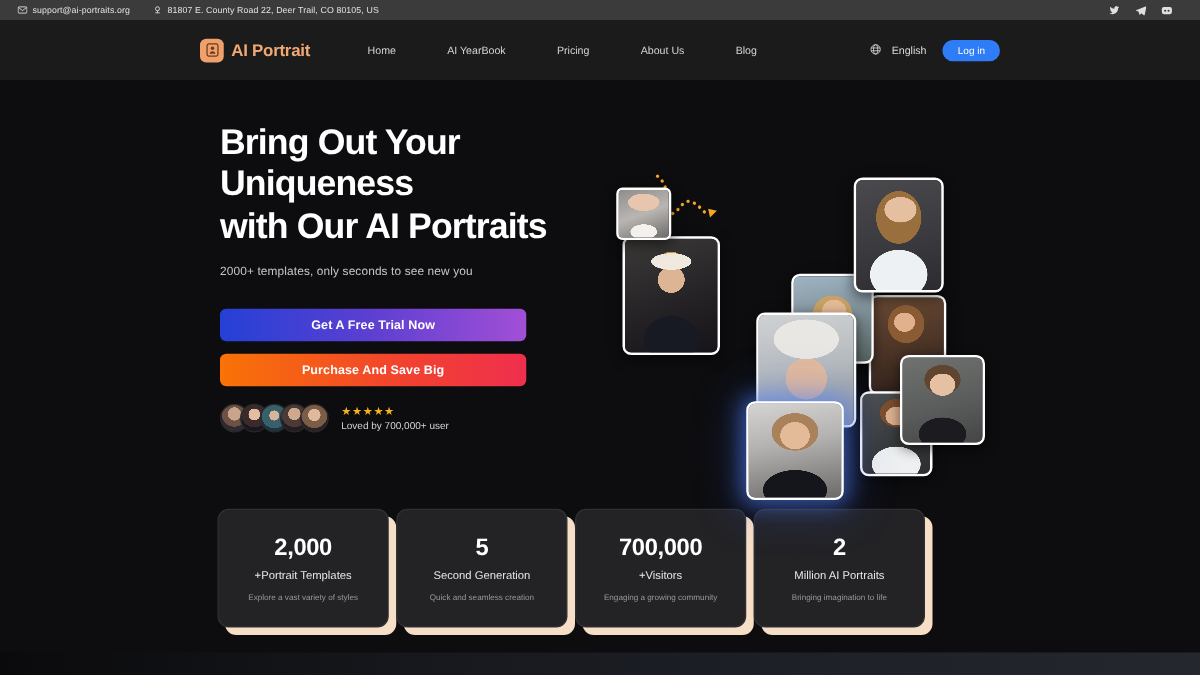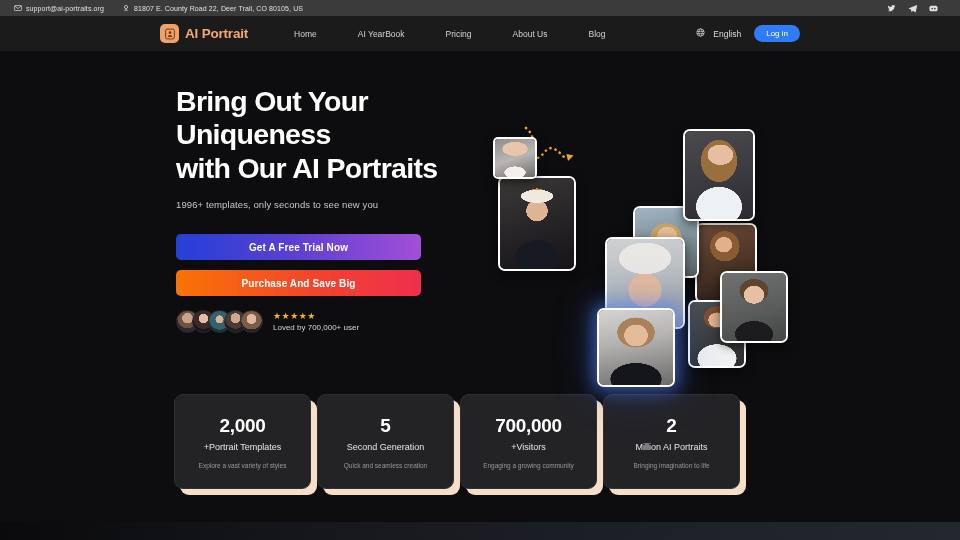--- a/index.html
+++ b/index.html
@@ -19,21 +19,21 @@
     padding: 0 14px;
     font-size: 7px; color: #e2e2e2;
     letter-spacing: .1px;
   }
   .topbar .tb-item { display: flex; align-items: center; gap: 4px; margin-right: 18px; }
   .topbar .tb-socials { margin-left: auto; display: flex; align-items: center; gap: 12px; padding-right: 8px; }
   .topbar svg { display: block; }
 
   
   .navbar {
-    height: 35px; width: 100%;
+    height: 48px; width: 100%;
     background: #1b1b1b;
     display: flex; align-items: center;
     padding: 0 160px 0 160px;
     position: relative;
   }
   .brand { display: flex; align-items: center; gap: 6px; }
   .brand-mark {
     width: 19px; height: 19px; border-radius: 5px;
     background: #f0a06a;
     display: flex; align-items: center; justify-content: center;
@@ -211,21 +211,21 @@
   </div>
 </div>
 
 <div class="hero">
 
   <div class="hero-left">
     <h1 class="headline">
       <span>Bring Out Your Uniqueness</span><br>
       <span>with Our AI Portraits</span>
     </h1>
-    <p class="subhead">1996+ templates, only seconds to see new you</p>
+    <p class="subhead">2000+ templates, only seconds to see new you</p>
 
     <div class="cta">
       <button class="cta-btn cta-trial">Get A Free Trial Now</button>
       <button class="cta-btn cta-purchase">Purchase And Save Big</button>
     </div>
 
     <div class="social-proof">
       <div class="avatars">
         <span class="av" style="background:radial-gradient(circle at 50% 34%, #c9a48c 0 30%, #6d5243 31% 58%, #2d2a33 59% 100%)"></span>
         <span class="av" style="background:radial-gradient(circle at 50% 36%, #e2bda4 0 27%, #3a2b2a 28% 60%, #19161c 61% 100%)"></span>

